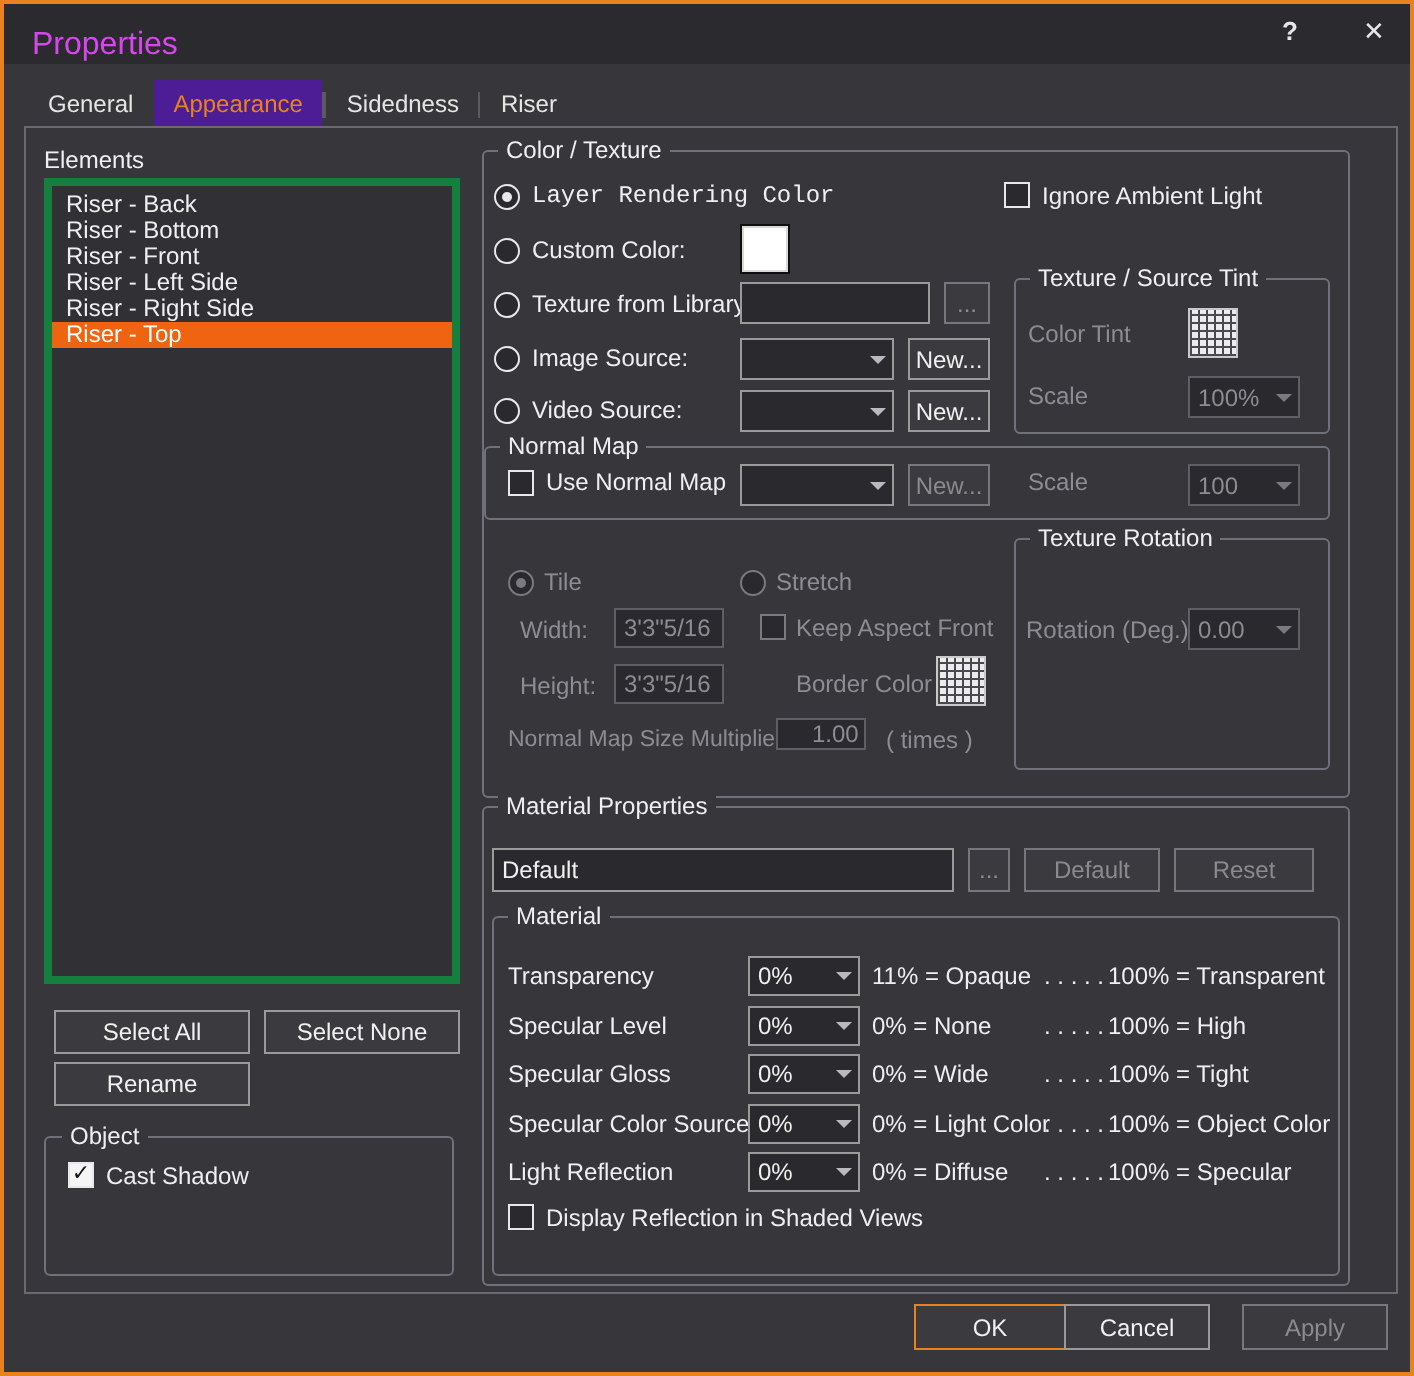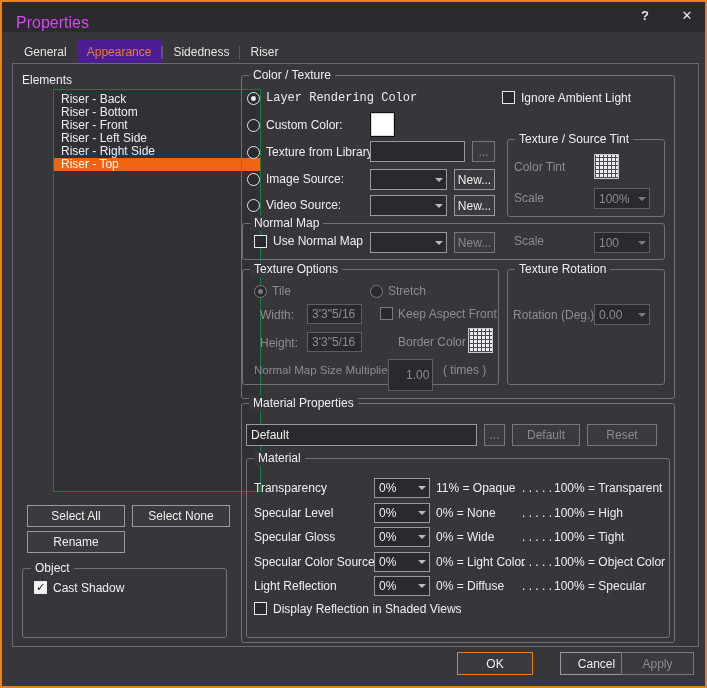--- a/index.html
+++ b/index.html
@@ -13,21 +13,21 @@
   .tb-btn{position:absolute;top:5px;width:18px;height:18px;text-align:center;line-height:18px;
     color:#E6E6E8;font-size:13px;font-weight:bold;cursor:default;}
   .tabstrip{position:absolute;left:12px;top:38px;height:24px;display:flex;align-items:flex-end;}
   .tab{padding:4px 10px 5px 10px;color:#e5e5e5;font-size:12px;}
   .tab.active{background:#4c1d95;color:#E8821E;padding-top:5px;}
   .tabsep{width:1px;height:13px;background:#5A5A60;align-self:center;}
   .tabpage{position:absolute;left:10px;top:61px;width:687px;height:584px;
     border:1px solid #6A6A70;box-sizing:border-box;}
   .lbl{position:absolute;white-space:nowrap;line-height:14px;color:#EFEFF1;}
   .dim{color:#8C8C92;}
-  .listbox{position:absolute;background:#313135;border:1px solid #15803d;box-sizing:border-box;margin-left:31px;}
+  .listbox{position:absolute;background:#313135;border:4px solid #15803d;box-sizing:border-box;}
   .li{height:13px;line-height:13px;padding-left:7px;white-space:nowrap;color:#EFEFF1;}
   .li.sel{background:#EE6410;color:#FFFFFF;}
   .btn{position:absolute;background:#3A3A3F;border:1px solid #9A9A9A;box-sizing:border-box;
     text-align:center;color:#F0F0F0;font-size:12px;display:flex;align-items:center;justify-content:center;}
   .btn.dis{color:#8A8A8F;border-color:#77777D;}
   .btn.ok{border-color:#E8821E;}
   .grp{position:absolute;border:1px solid #70707A;border-radius:3px;box-sizing:border-box;}
   .grp-title{position:absolute;top:-8px;background:#37373B;padding:0 4px;white-space:nowrap;
     color:#EFEFF1;line-height:15px;}
   .radio{position:absolute;width:13px;height:13px;border:1px solid #E8E8EA;border-radius:50%;
@@ -159,40 +159,37 @@
     <span></span>
     <span class="arr"></span>
   </div>
   <div class="btn dis" style="left:452px;top:230px;width:41px;height:21px;">New...</div>
   <span class="lbl dim" style="left:512px;top:232px;">Scale</span>
   <div class="dd dis" style="left:592px;top:230px;width:56px;height:21px;">
     <span>100</span>
     <span class="arr"></span>
   </div>
 
-  <div class="grp" style="left:240px;top:267px;width:257px;height:116px;">
-    <span class="grp-title" style="left:7px;">Texture Options</span>
-  </div>
   <span class="radio sel dis" style="left:252px;top:283px;"></span>
   <span class="lbl dim" style="left:270px;top:282px;">Tile</span>
   <span class="radio dis" style="left:368px;top:283px;"></span>
   <span class="lbl dim" style="left:386px;top:282px;">Stretch</span>
 
   <span class="lbl dim" style="left:258px;top:306px;">Width:</span>
   <span class="field dis" style="left:305px;top:302px;width:55px;height:20px;">3'3"5/16</span>
   <span class="cb dis" style="left:378px;top:305px;"></span>
   <span class="lbl dim" style="left:396px;top:305px;">Keep Aspect Front</span>
 
   <span class="lbl dim" style="left:258px;top:334px;">Height:</span>
   <span class="field dis" style="left:305px;top:330px;width:55px;height:20px;">3'3"5/16</span>
   <span class="lbl dim" style="left:396px;top:333px;">Border Color</span>
   <span class="swatch-grid" style="left:466px;top:326px;width:25px;height:25px;"></span>
 
   <span class="lbl dim" style="left:252px;top:361px;font-size:11.5px;">Normal Map Size Multiplier</span>
-  <span class="field dis" style="left:386px;top:357px;width:45px;height:32px;padding-left:17px;">1.00</span>
+  <span class="field dis" style="left:386px;top:357px;width:45px;height:16px;padding-left:17px;">1.00</span>
   <span class="lbl dim" style="left:441px;top:361px;">( times )</span>
 
   <div class="grp" style="left:505px;top:267px;width:158px;height:116px;">
     <span class="grp-title" style="left:7px;">Texture Rotation</span>
   </div>
   <span class="lbl dim" style="left:511px;top:306px;">Rotation (Deg.)</span>
   <div class="dd dis" style="left:592px;top:302px;width:56px;height:21px;">
     <span>0.00</span>
     <span class="arr"></span>
   </div>
@@ -251,16 +248,16 @@
     <span class="arr"></span>
   </div>
   <span class="lbl" style="left:434px;top:577px;">0% = Diffuse</span>
   <span class="lbl" style="left:520px;top:577px;">. . . . .</span>
   <span class="lbl" style="left:552px;top:577px;">100% = Specular</span>
 
   <span class="cb" style="left:252px;top:600px;"></span>
   <span class="lbl" style="left:271px;top:600px;">Display Reflection in Shaded Views</span>
 
   <div class="btn ok" style="left:455px;top:650px;width:76px;height:23px;">OK</div>
-  <div class="btn" style="left:558px;top:650px;width:73px;height:23px;">Cancel</div>
+  <div class="btn" style="left:530px;top:650px;width:73px;height:23px;">Cancel</div>
   <div class="btn dis" style="left:619px;top:650px;width:73px;height:23px;">Apply</div>
 
 </div>
 
 </body></html>

